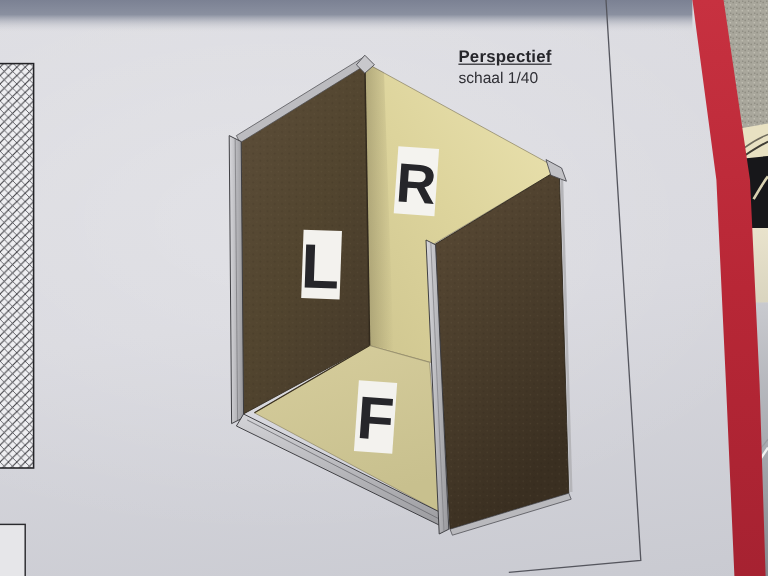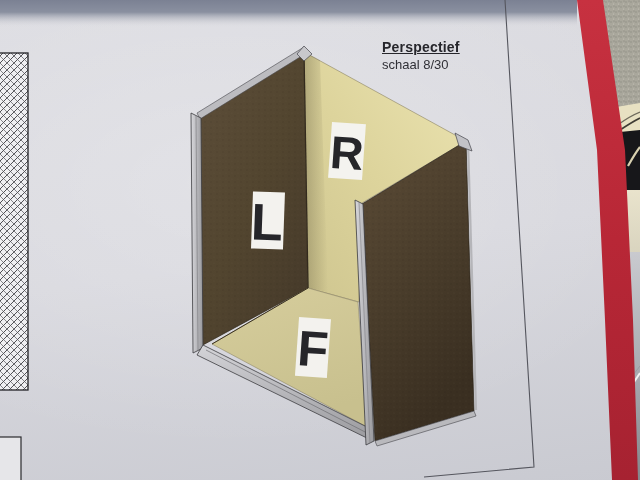--- a/index.html
+++ b/index.html
@@ -153,16 +153,16 @@
       </g>
       <g transform="rotate(4 313 347)">
         <rect x="297" y="318" width="32" height="59" fill="#f3f2ee"></rect>
         <text x="313" y="366" text-anchor="middle" font-size="50" class="lbl">F</text>
       </g>
     </g>
   </svg>
 
   <div class="title-block">
     <div class="doc-title">Perspectief</div>
-    <div class="doc-scale">schaal 8/30</div>
+    <div class="doc-scale">schaal 1/40</div>
   </div>
 
 </div>
 
 </body></html>

